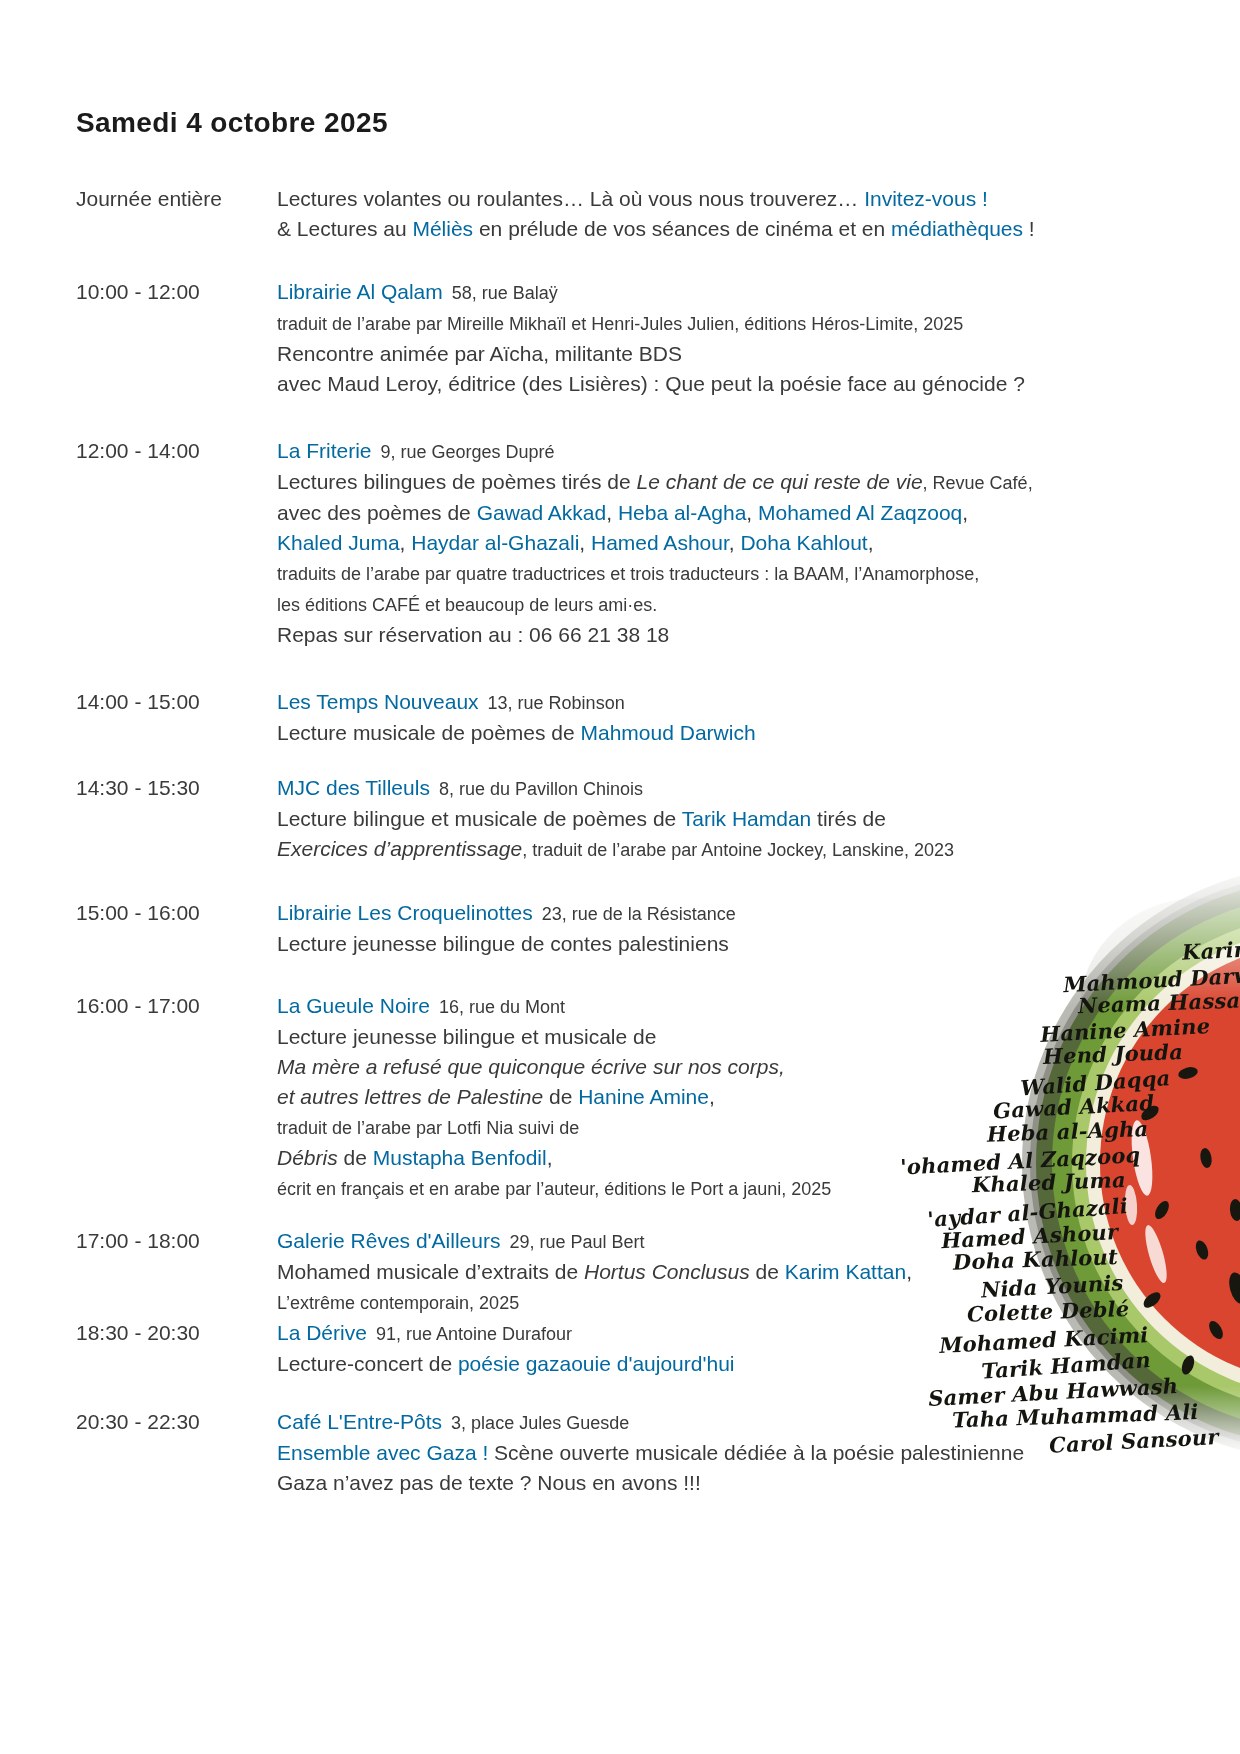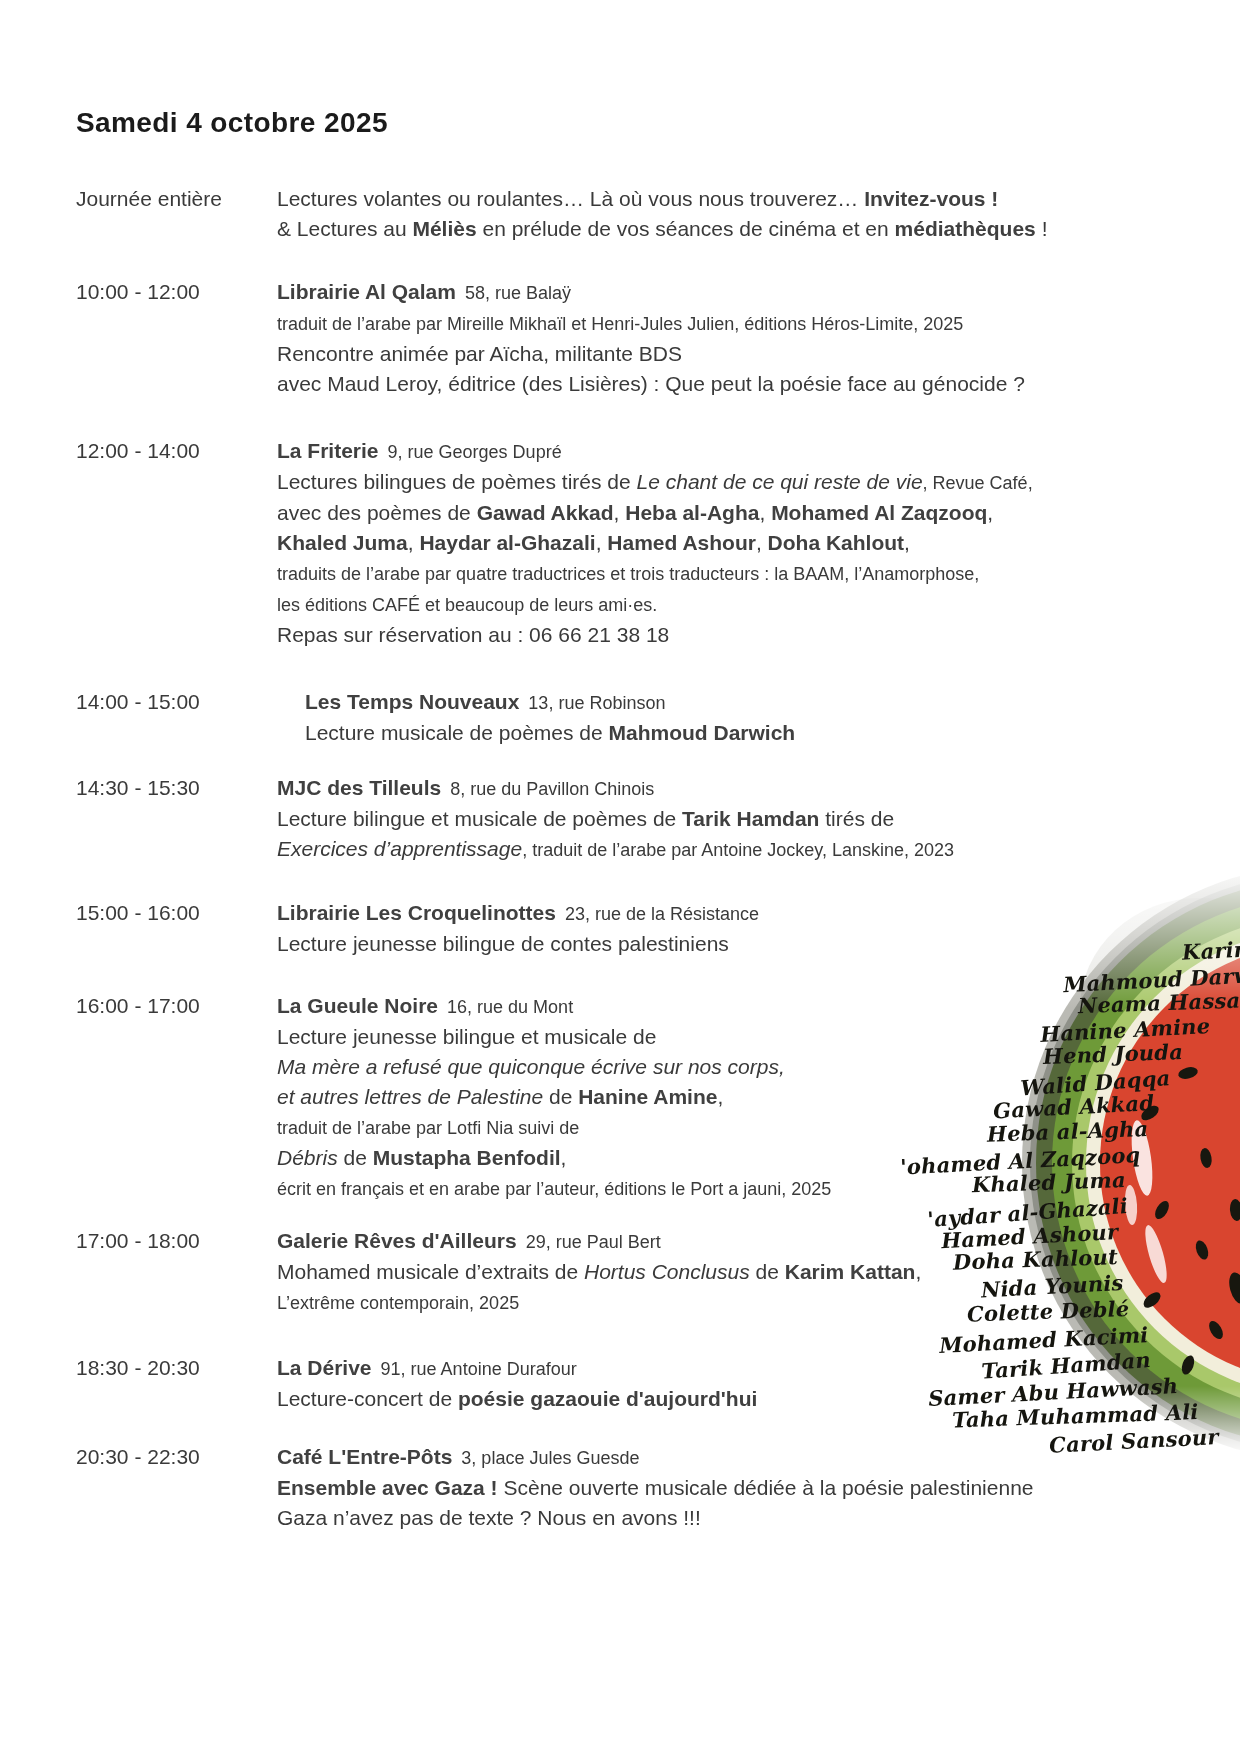--- a/index.html
+++ b/index.html
@@ -5,21 +5,21 @@
   *{box-sizing:border-box}
   html,body{margin:0;padding:0}
   body{width:1240px;height:1754px;background:#ffffff;font-family:"Liberation Sans",sans-serif;color:#3a3a3a;overflow:hidden}
   #page{position:relative;width:1240px;height:1754px;overflow:hidden;background:#ffffff}
   #doc{position:absolute;left:76px;top:104px;width:1150px}
   .title{font-size:28px;font-weight:700;color:#1b1b1b;letter-spacing:.4px;line-height:38px;margin:0}
   .row{display:flex;align-items:flex-start}
   .time{flex:0 0 201px;font-size:21px;line-height:30px;color:#3a3a3a;white-space:nowrap}
   .content{flex:1;min-width:0}
   .line{font-size:21px;line-height:30px;white-space:nowrap}
-  .b{font-weight:700;color:#404040}
+  .b{font-weight:400;color:#0369a1}
   .i{font-style:italic}
   .sm{font-size:18px}
   .addr{margin-left:9px;font-size:18px}
   #melon{position:absolute;right:0;top:858px;width:240px;height:600px}
   #names{position:absolute;left:0;top:0;width:1240px;height:1754px;pointer-events:none}
   #names span{position:absolute;font-family:"DejaVu Serif","Liberation Serif",serif;font-style:italic;font-weight:700;
     font-size:21px;color:#15150f;white-space:nowrap;transform-origin:100% 50%;letter-spacing:.2px}
 </style>
 </head>
 <body>
@@ -112,21 +112,21 @@
           <div class="content">
             <div class="line"><span class="b">La Friterie</span><span class="addr">9, rue Georges Dupré</span></div>
             <div class="line"><span>Lectures bilingues de poèmes tirés de </span><span class="i">Le chant de ce qui reste de vie</span><span class="sm">, Revue Café,</span></div>
             <div class="line"><span>avec des poèmes de </span><span class="b">Gawad Akkad</span><span>, </span><span class="b">Heba al-Agha</span><span>, </span><span class="b">Mohamed Al Zaqzooq</span><span>,</span></div>
             <div class="line"><span class="b">Khaled Juma</span><span>, </span><span class="b">Haydar al-Ghazali</span><span>, </span><span class="b">Hamed Ashour</span><span>, </span><span class="b">Doha Kahlout</span><span>,</span></div>
             <div class="line"><span class="sm">traduits de l’arabe par quatre traductrices et trois traducteurs : la BAAM, l’Anamorphose,</span></div>
             <div class="line"><span class="sm">les éditions CAFÉ et beaucoup de leurs ami·es.</span></div>
             <div class="line"><span>Repas sur réservation au : 06 66 21 38 18</span></div>
           </div>
         </div>
-        <div class="row" style="margin-top: 37px; gap: 28px;">
+        <div class="row" style="margin-top: 37px;">
           <div class="time">14:00 - 15:00</div>
           <div class="content">
             <div class="line"><span class="b">Les Temps Nouveaux</span><span class="addr">13, rue Robinson</span></div>
             <div class="line"><span>Lecture musicale de poèmes de </span><span class="b">Mahmoud Darwich</span></div>
           </div>
         </div>
         <div class="row" style="margin-top: 25px;">
           <div class="time">14:30 - 15:30</div>
           <div class="content">
             <div class="line"><span class="b">MJC des Tilleuls</span><span class="addr">8, rue du Pavillon Chinois</span></div>
@@ -154,21 +154,21 @@
           </div>
         </div>
         <div class="row" style="margin-top: 22px;">
           <div class="time">17:00 - 18:00</div>
           <div class="content">
             <div class="line"><span class="b">Galerie Rêves d'Ailleurs</span><span class="addr">29, rue Paul Bert</span></div>
             <div class="line"><span>Mohamed musicale d’extraits de </span><span class="i">Hortus Conclusus</span><span> de </span><span class="b">Karim Kattan</span><span>,</span></div>
             <div class="line"><span class="sm">L’extrême contemporain, 2025</span></div>
           </div>
         </div>
-        <div class="row" style="margin-top: 35px;">
+        <div class="row" style="">
           <div class="time">18:30 - 20:30</div>
           <div class="content">
             <div class="line"><span class="b">La Dérive</span><span class="addr">91, rue Antoine Durafour</span></div>
             <div class="line"><span>Lecture-concert de </span><span class="b">poésie gazaouie d'aujourd'hui</span></div>
           </div>
         </div>
         <div class="row" style="margin-top: 28px;">
           <div class="time">20:30 - 22:30</div>
           <div class="content">
             <div class="line"><span class="b">Café L'Entre-Pôts</span><span class="addr">3, place Jules Guesde</span></div>

